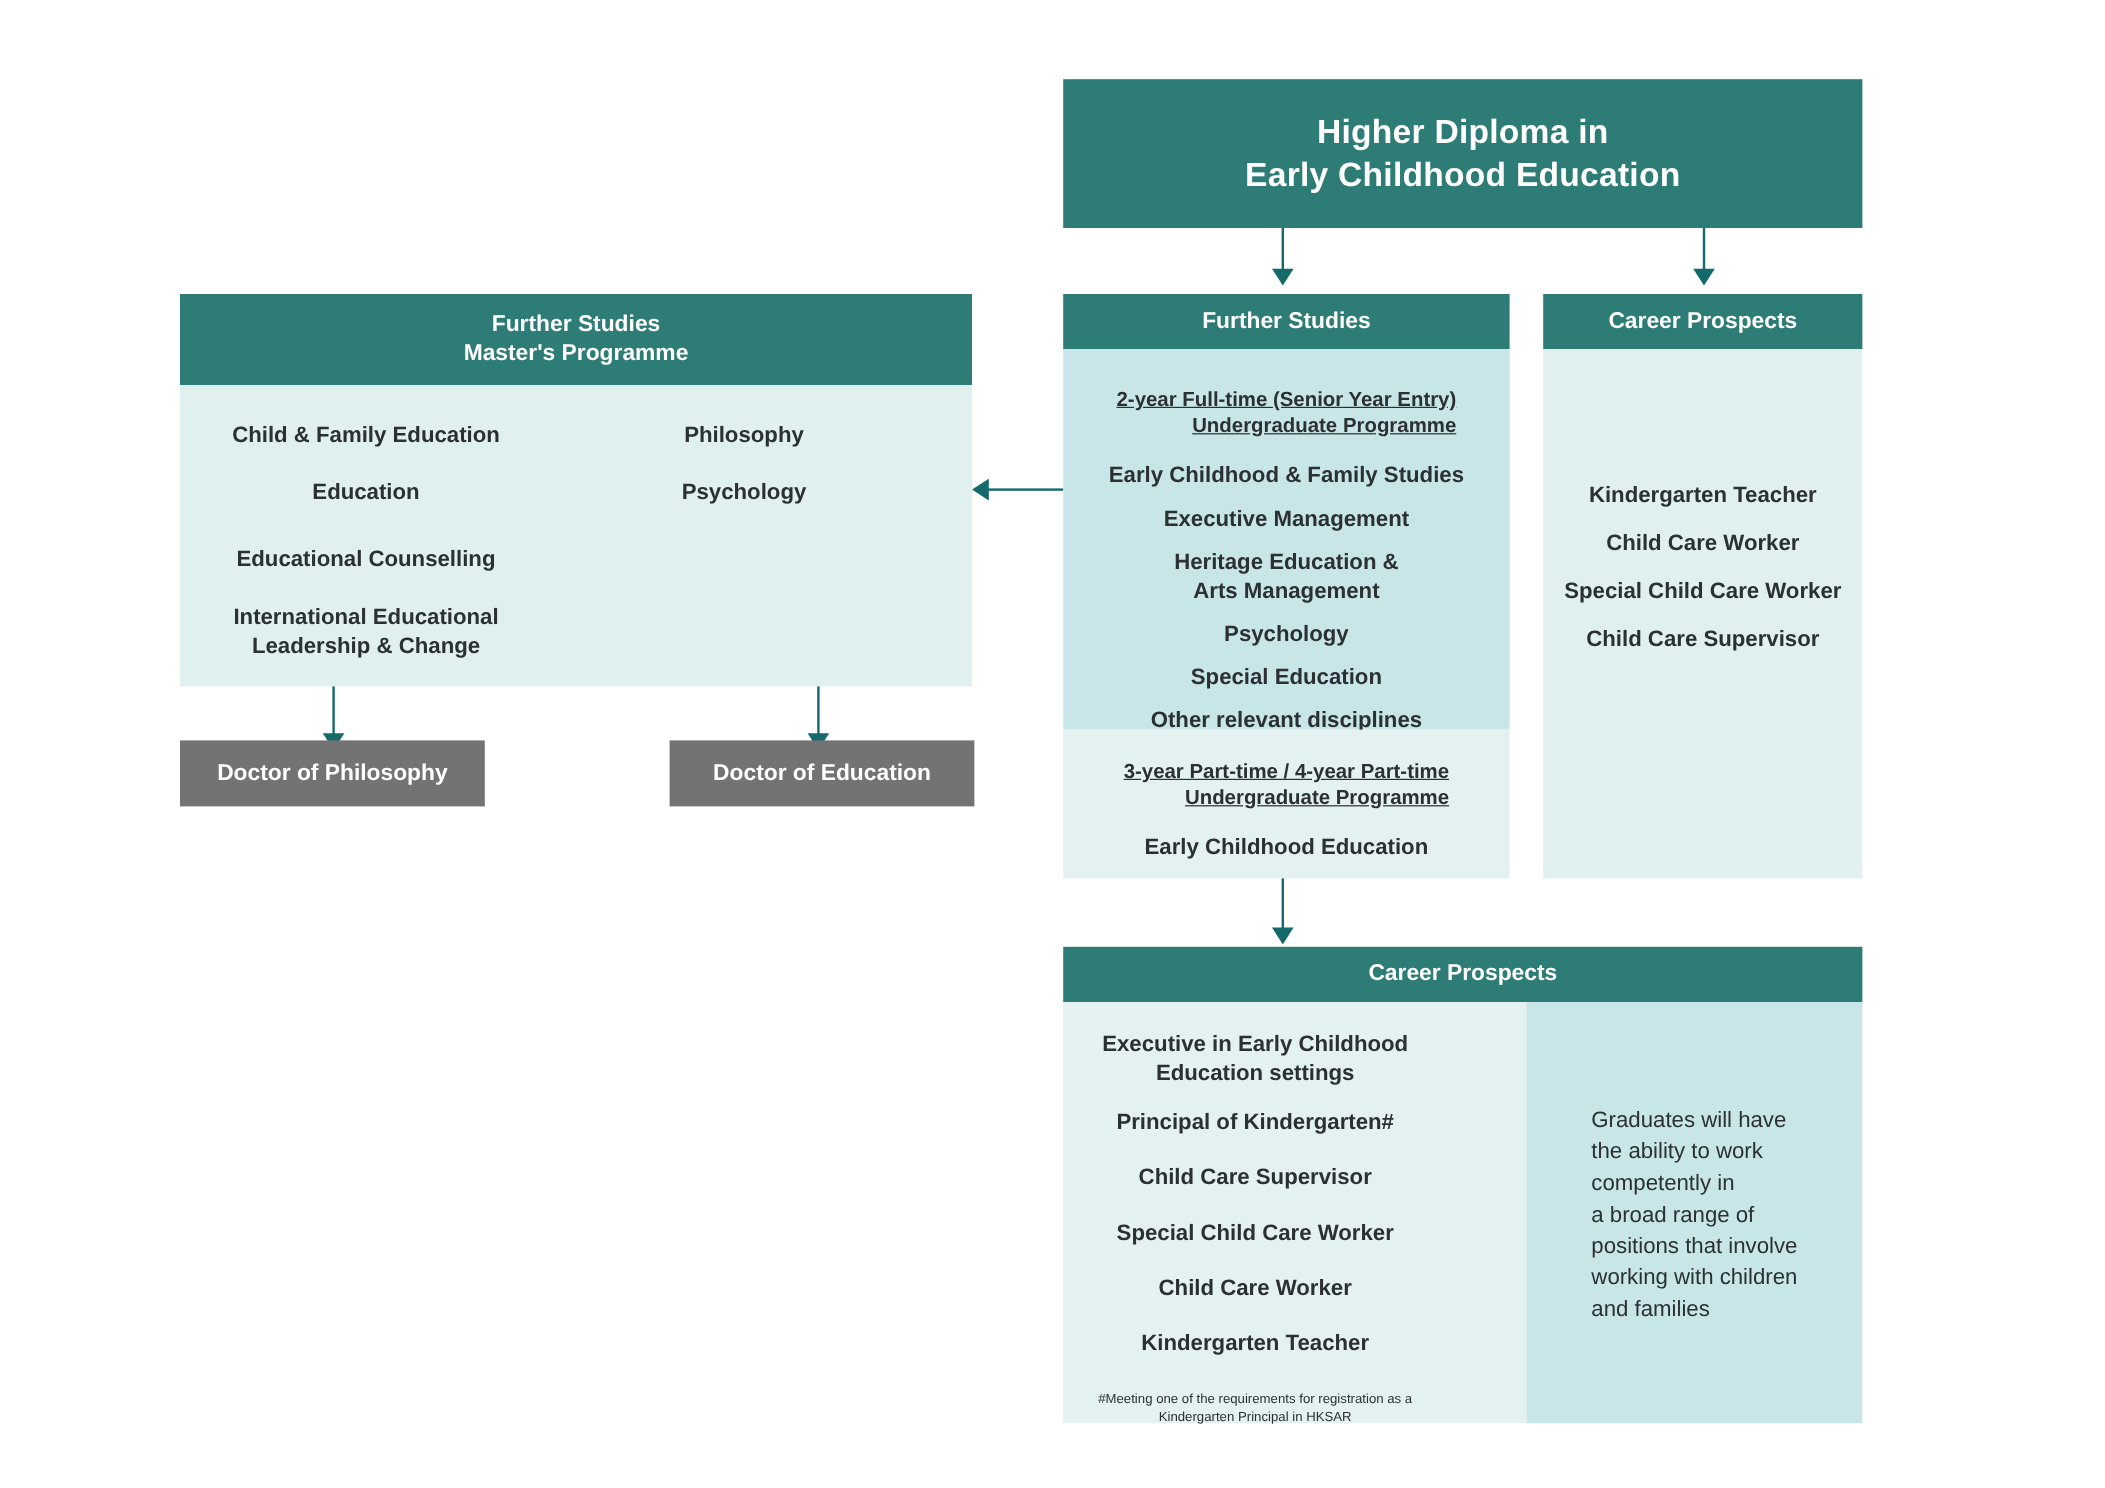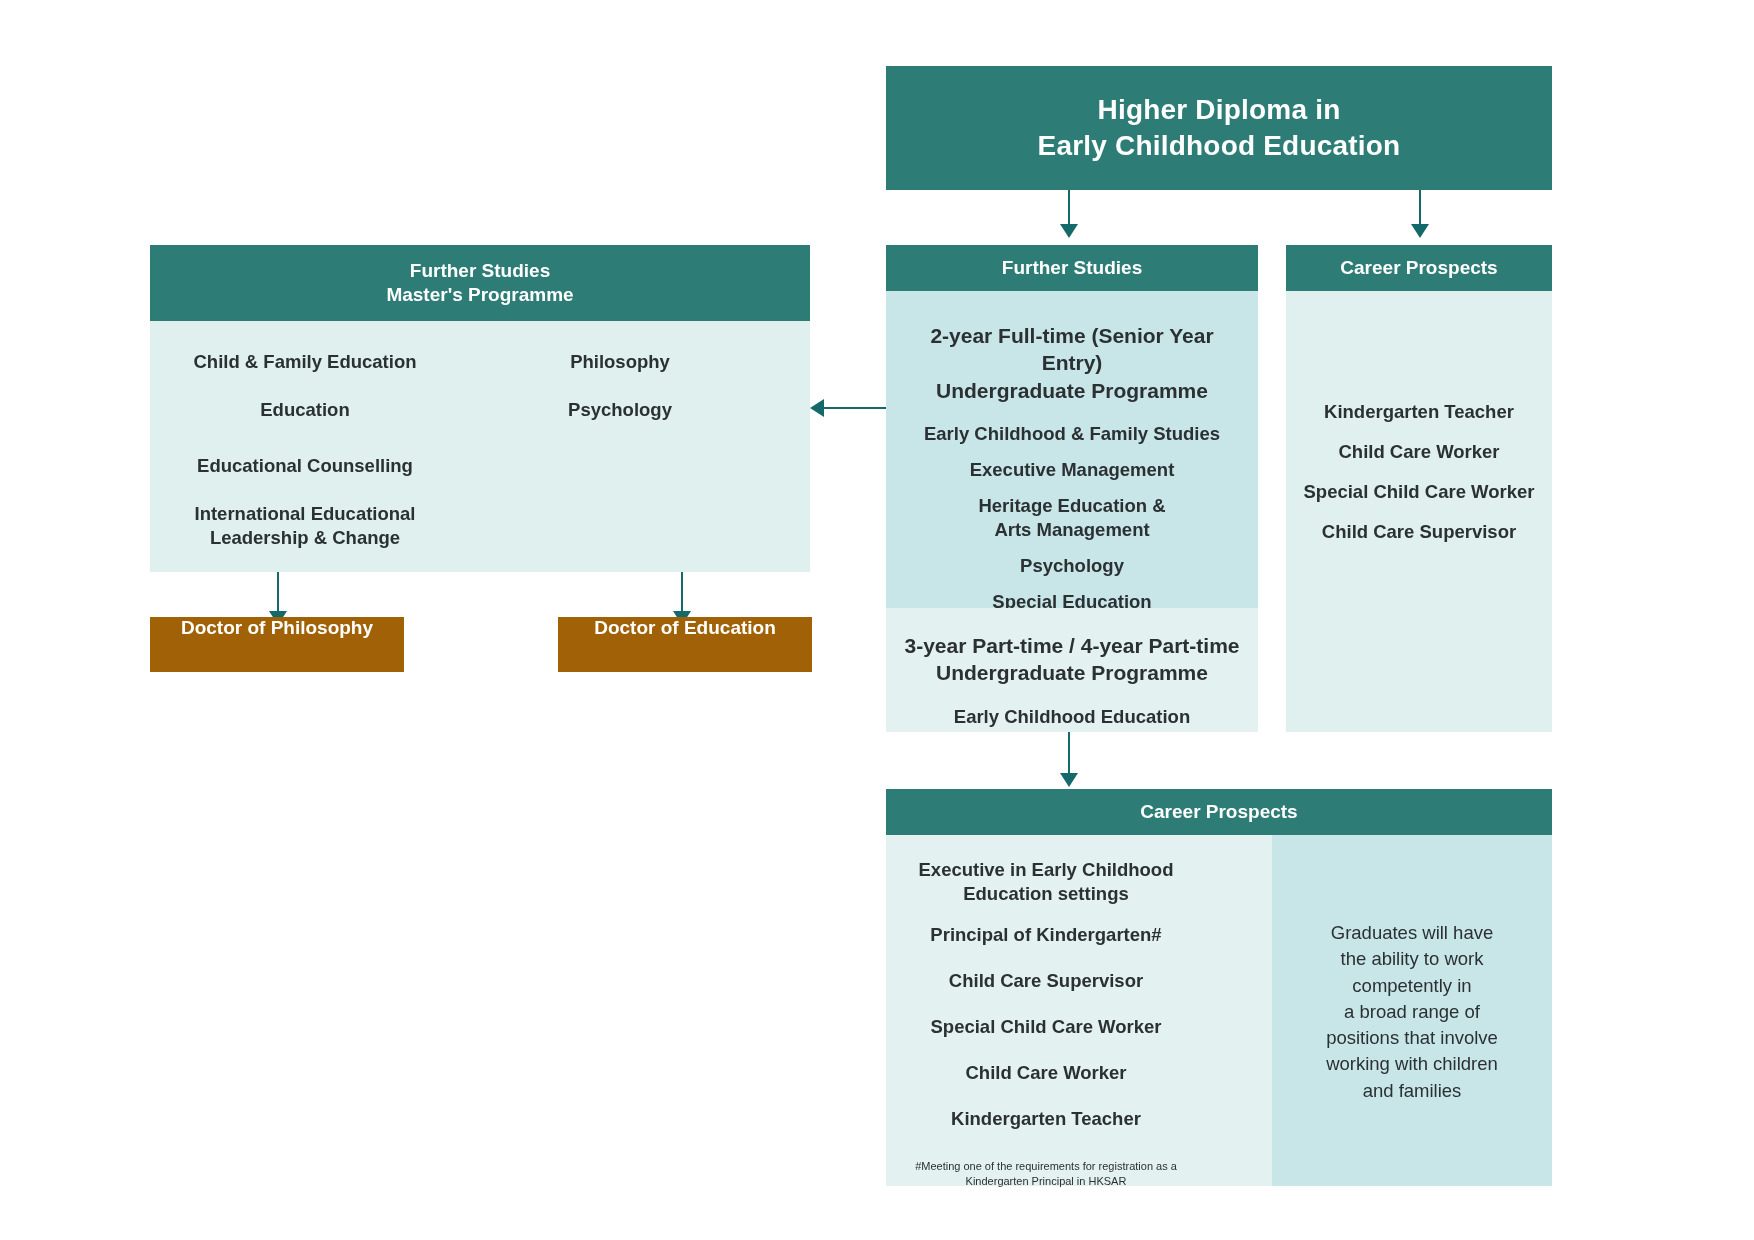--- a/index.html
+++ b/index.html
@@ -43,36 +43,37 @@
   }
   .body-mid {
     background: #c8e6e8;
     box-sizing: border-box;
   }
   .body-pale {
     background: #e4f1f1;
     box-sizing: border-box;
   }
   .solid {
-    background: #a16207;
+    background: #737373;
     color: #ffffff;
     font-weight: bold;
     display: flex;
+    align-items: center;
     justify-content: center;
     text-align: center;
   }
 
   
   .title-lg { font-size: 28px; letter-spacing: .2px; }
   .title-md { font-size: 19px; }
   .title-sm { font-size: 19px; }
   .item     { font-size: 18.5px; text-align: center; line-height: 1.30; font-weight: bold; }
-  .item-b   { font-size: 21px; font-weight: bold; text-align: center; line-height: 1.30; }
+  .item-b   { font-size: 17px; font-weight: bold; text-align: right; line-height: 1.30; text-decoration: underline; }
   .note     { font-size: 11px; text-align: center; line-height: 1.35; }
-  .blurb    { font-size: 18.5px; text-align: center; line-height: 1.42; }
+  .blurb    { font-size: 18.5px; line-height: 1.42; }
 
   .stack {
     position: absolute;
     display: flex;
     flex-direction: column;
     align-items: center;
     justify-content: flex-start;
     box-sizing: border-box;
   }
 

